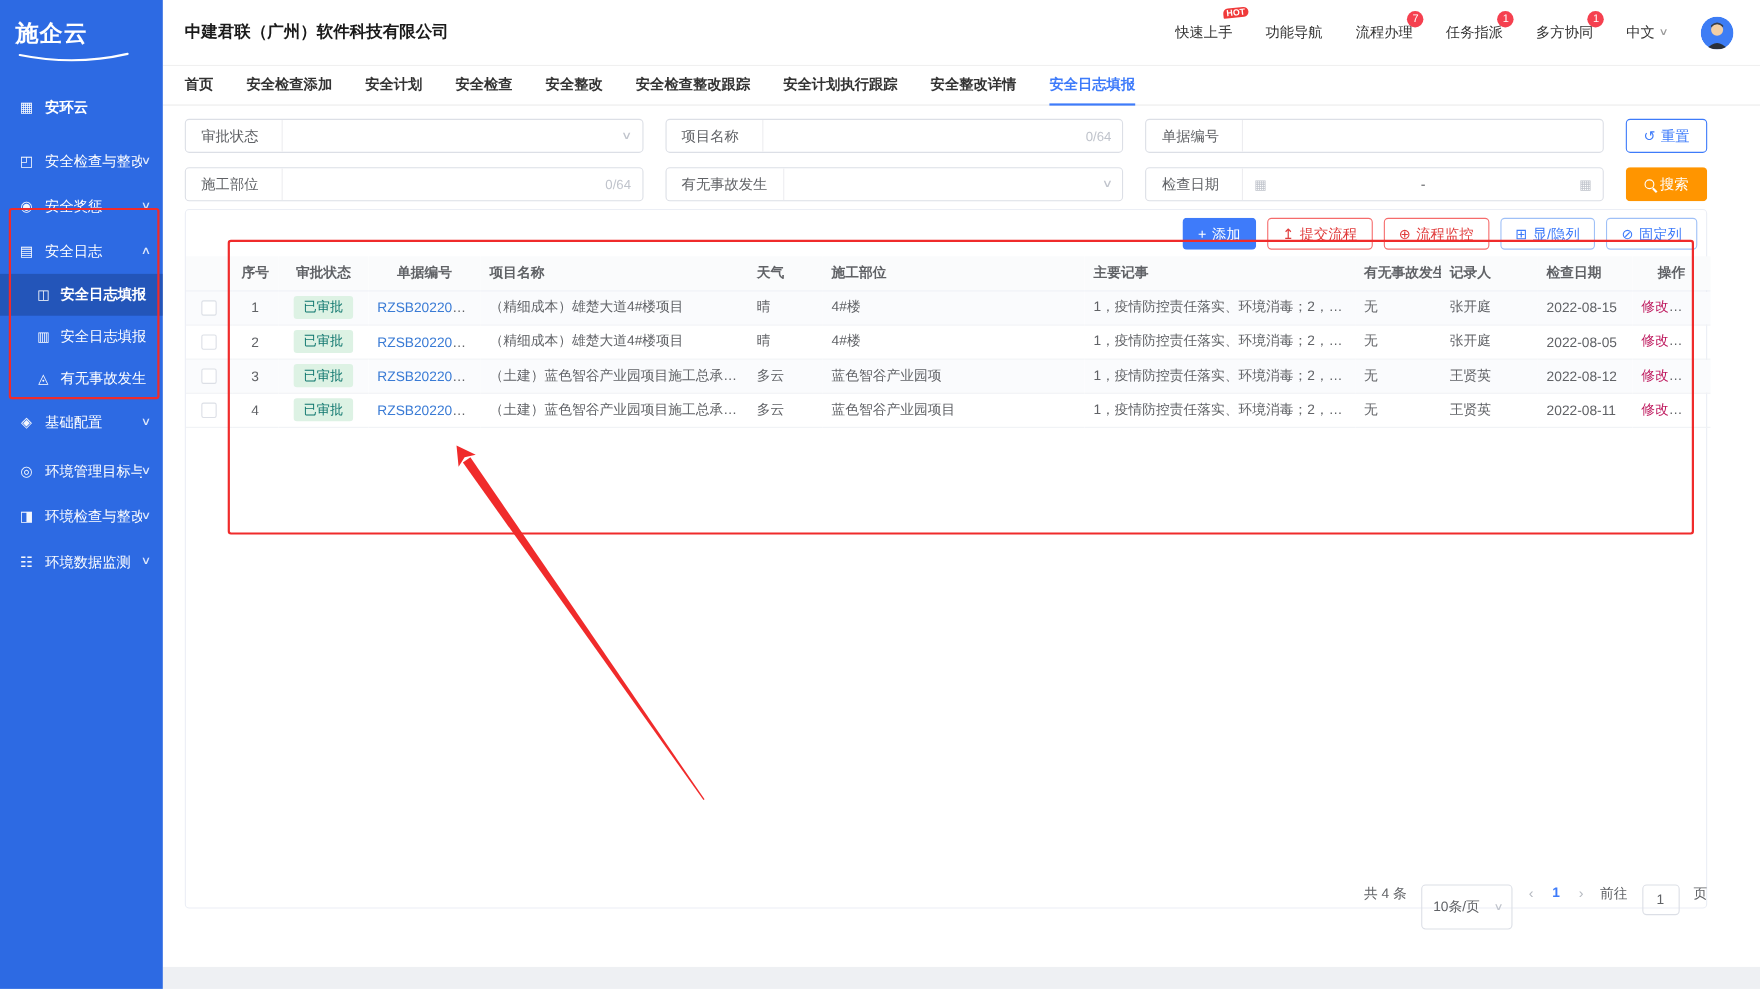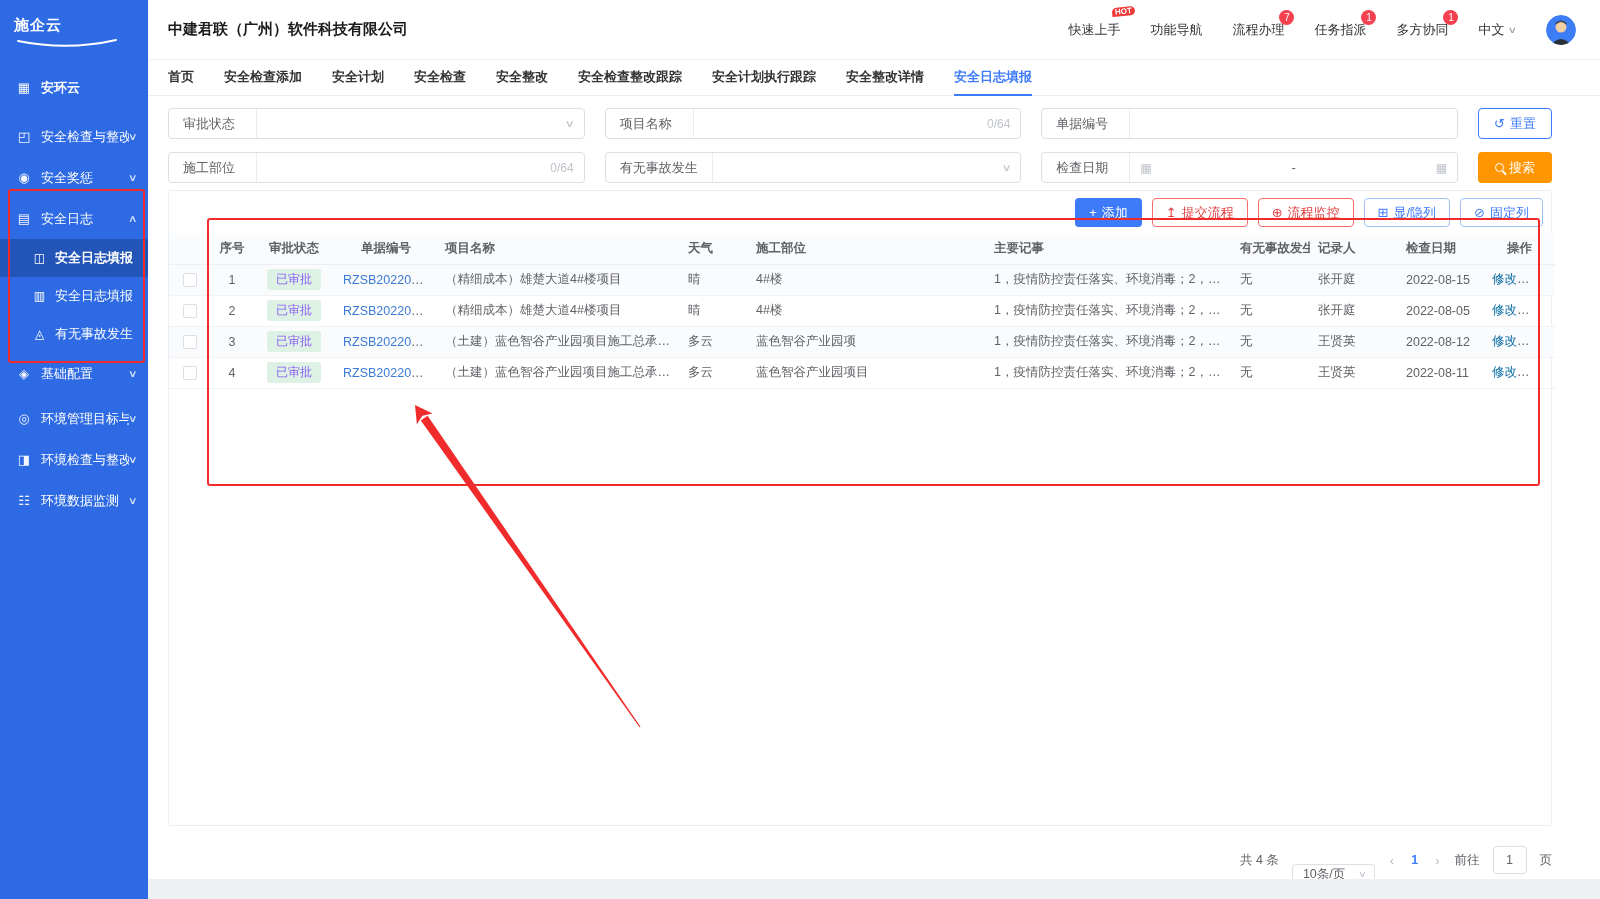--- a/index.html
+++ b/index.html
@@ -2,21 +2,21 @@
 <html><head>
 <meta charset="utf-8">
 <style>
   * { margin:0; padding:0; box-sizing:border-box; }
   html,body { width:1600px; height:899px; font-family:"Liberation Sans","DejaVu Sans",sans-serif; background:#fff; overflow:hidden; }
   .root { position:relative; width:1600px; height:899px; }
 
   
   .sidebar { position:absolute; left:0; top:0; width:148px; height:899px; background:#2d6ae3; color:#fff; z-index:2; }
   .logo-wrap { padding:16px 0 6px 14px; }
-  .logo { font-size:15px; font-weight:bold; letter-spacing:1px; }
+  .logo { font-size:21px; font-weight:bold; letter-spacing:1px; }
   .logo-swoosh { width:104px; height:12px; margin:2px 0 0 2px; }
   .side-item { display:flex; align-items:center; height:41px; padding:0 10px 0 16px; font-size:13px; cursor:pointer; }
   .side-item .g { width:16px; margin-right:9px; font-size:13px; opacity:.95; text-align:center; flex:none; }
   .side-item .lbl { flex:1; white-space:nowrap; overflow:hidden; }
   .side-item .chev { font-size:10px; opacity:.85; transform:scaleX(1.3); margin-right:2px; }
   .side-item.top { font-weight:bold; margin-top:8px; }
   .side-sub { display:flex; align-items:center; height:38px; padding:0 10px 0 32px; font-size:13px; cursor:pointer; }
   .side-sub .g { width:15px; margin-right:8px; font-size:12px; text-align:center; flex:none; }
   .side-sub.active { background:rgba(13,35,90,.30); font-weight:bold; }
 
@@ -60,27 +60,27 @@
   .tbtn-primary { background:#3e7bfa; color:#fff; }
   .tbtn-red { border-color:#f56c6c; color:#e03c3c; }
   .tbtn-blue { border-color:#9fc0f7; color:#3e7bfa; }
 
   table { width:100%; border-collapse:collapse; table-layout:fixed; font-size:12.5px; }
   th { height:31px; font-weight:bold; color:#606266; background:#fafbfc; border-bottom:1px solid #ebeef5; text-align:left; padding:0 8px; white-space:nowrap; overflow:hidden; }
   td { height:31px; color:#606266; border-bottom:1px solid #f0f2f5; padding:0 8px; white-space:nowrap; overflow:hidden; text-overflow:ellipsis; }
   tr.stripe td { background:#fafbfd; }
   th.c, td.c { text-align:center; }
   .cb { display:inline-block; width:14px; height:14px; border:1px solid #dcdfe6; border-radius:2px; background:#fff; vertical-align:middle; cursor:pointer; }
-  .badge-ok { display:inline-block; background:#ddf2e4; color:#8b5cf6; font-size:12px; padding:2px 9px; border-radius:3px; }
+  .badge-ok { display:inline-block; background:#ddf2e4; color:#0f766e; font-size:12px; padding:2px 9px; border-radius:3px; }
   .doclink { color:#3a7bd5; cursor:pointer; }
-  .op { color:#0369a1; cursor:pointer; margin-right:10px; }
-
-  
-  .pager { position:absolute; right:48px; top:836px; display:flex; align-items:center; gap:13px; font-size:12.5px; color:#606266; }
-  .psize { display:flex; align-items:center; gap:14px; border:1px solid #dcdfe6; border-radius:4px; height:20px; padding:0 8px 0 10px; cursor:pointer;margin-top:28px; }
+  .op { color:#be185d; cursor:pointer; margin-right:10px; }
+
+  
+  .pager { position:absolute; right:48px; top:804px; display:flex; align-items:flex-start; gap:13px; font-size:12.5px; color:#606266; }
+  .psize { display:flex; align-items:center; gap:14px; border:1px solid #dcdfe6; border-radius:4px; height:41px; padding:0 8px 0 10px; cursor:pointer; }
   .psize .chev { color:#c0c4cc; font-size:9px; transform:scaleX(1.4); }
   .parrow { color:#b5b9c0; font-size:13px; cursor:pointer; padding:0 2px; }
   .pnum { color:#3e7bfa; font-weight:bold; cursor:pointer; padding:0 2px; }
   .goto-box { width:34px; height:28px; border:1px solid #dcdfe6; border-radius:4px; text-align:center; line-height:26px; color:#606266; }
   .bottom-strip { position:absolute; left:0; right:0; bottom:0; height:20px; background:#eef0f3; }
 
   
   .anno { position:absolute; border:2px solid #f02b2b; border-radius:3px; z-index:40; pointer-events:none; }
   #anno-sidebar { left:8px; top:189px; width:137px; height:174px; }
   #anno-table { left:207px; top:218px; width:1333px; height:268px; }

